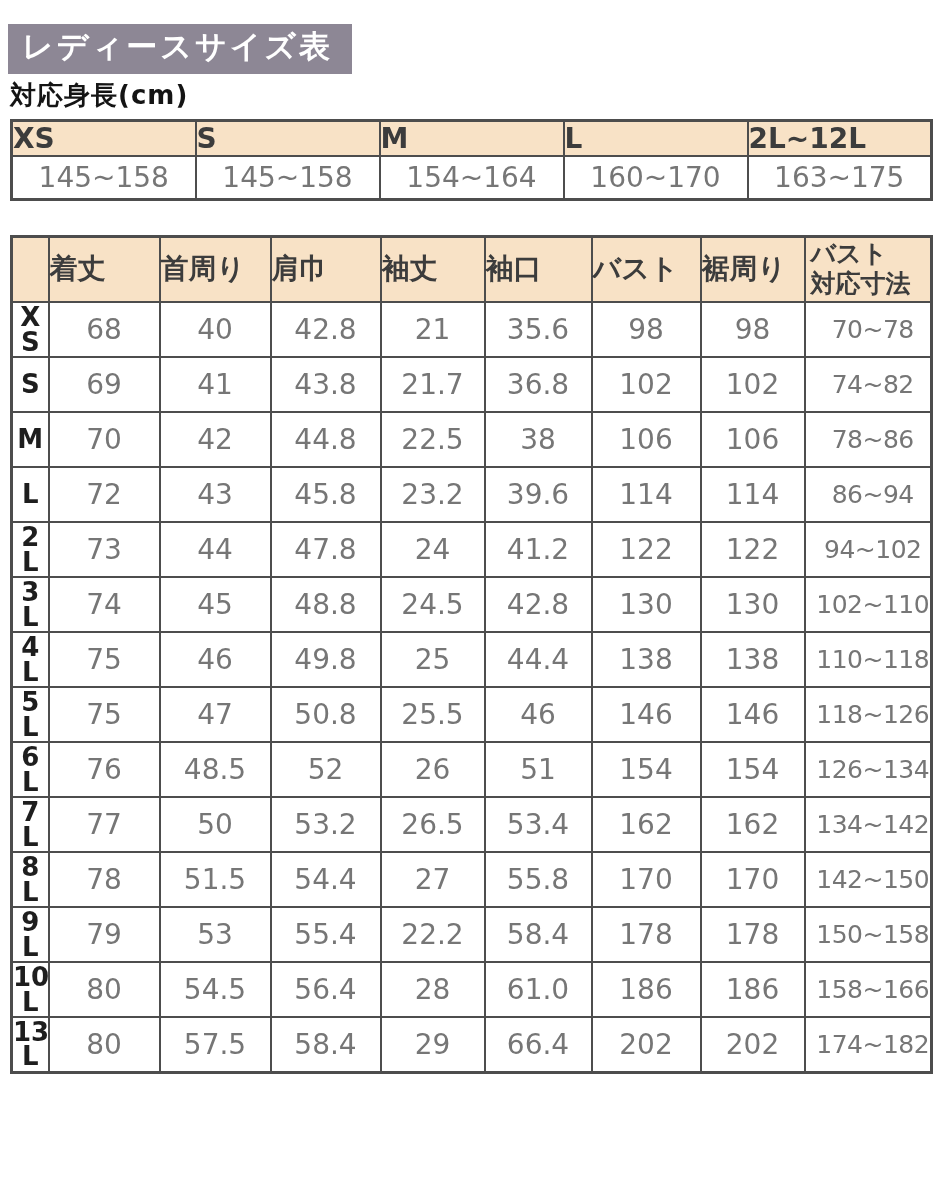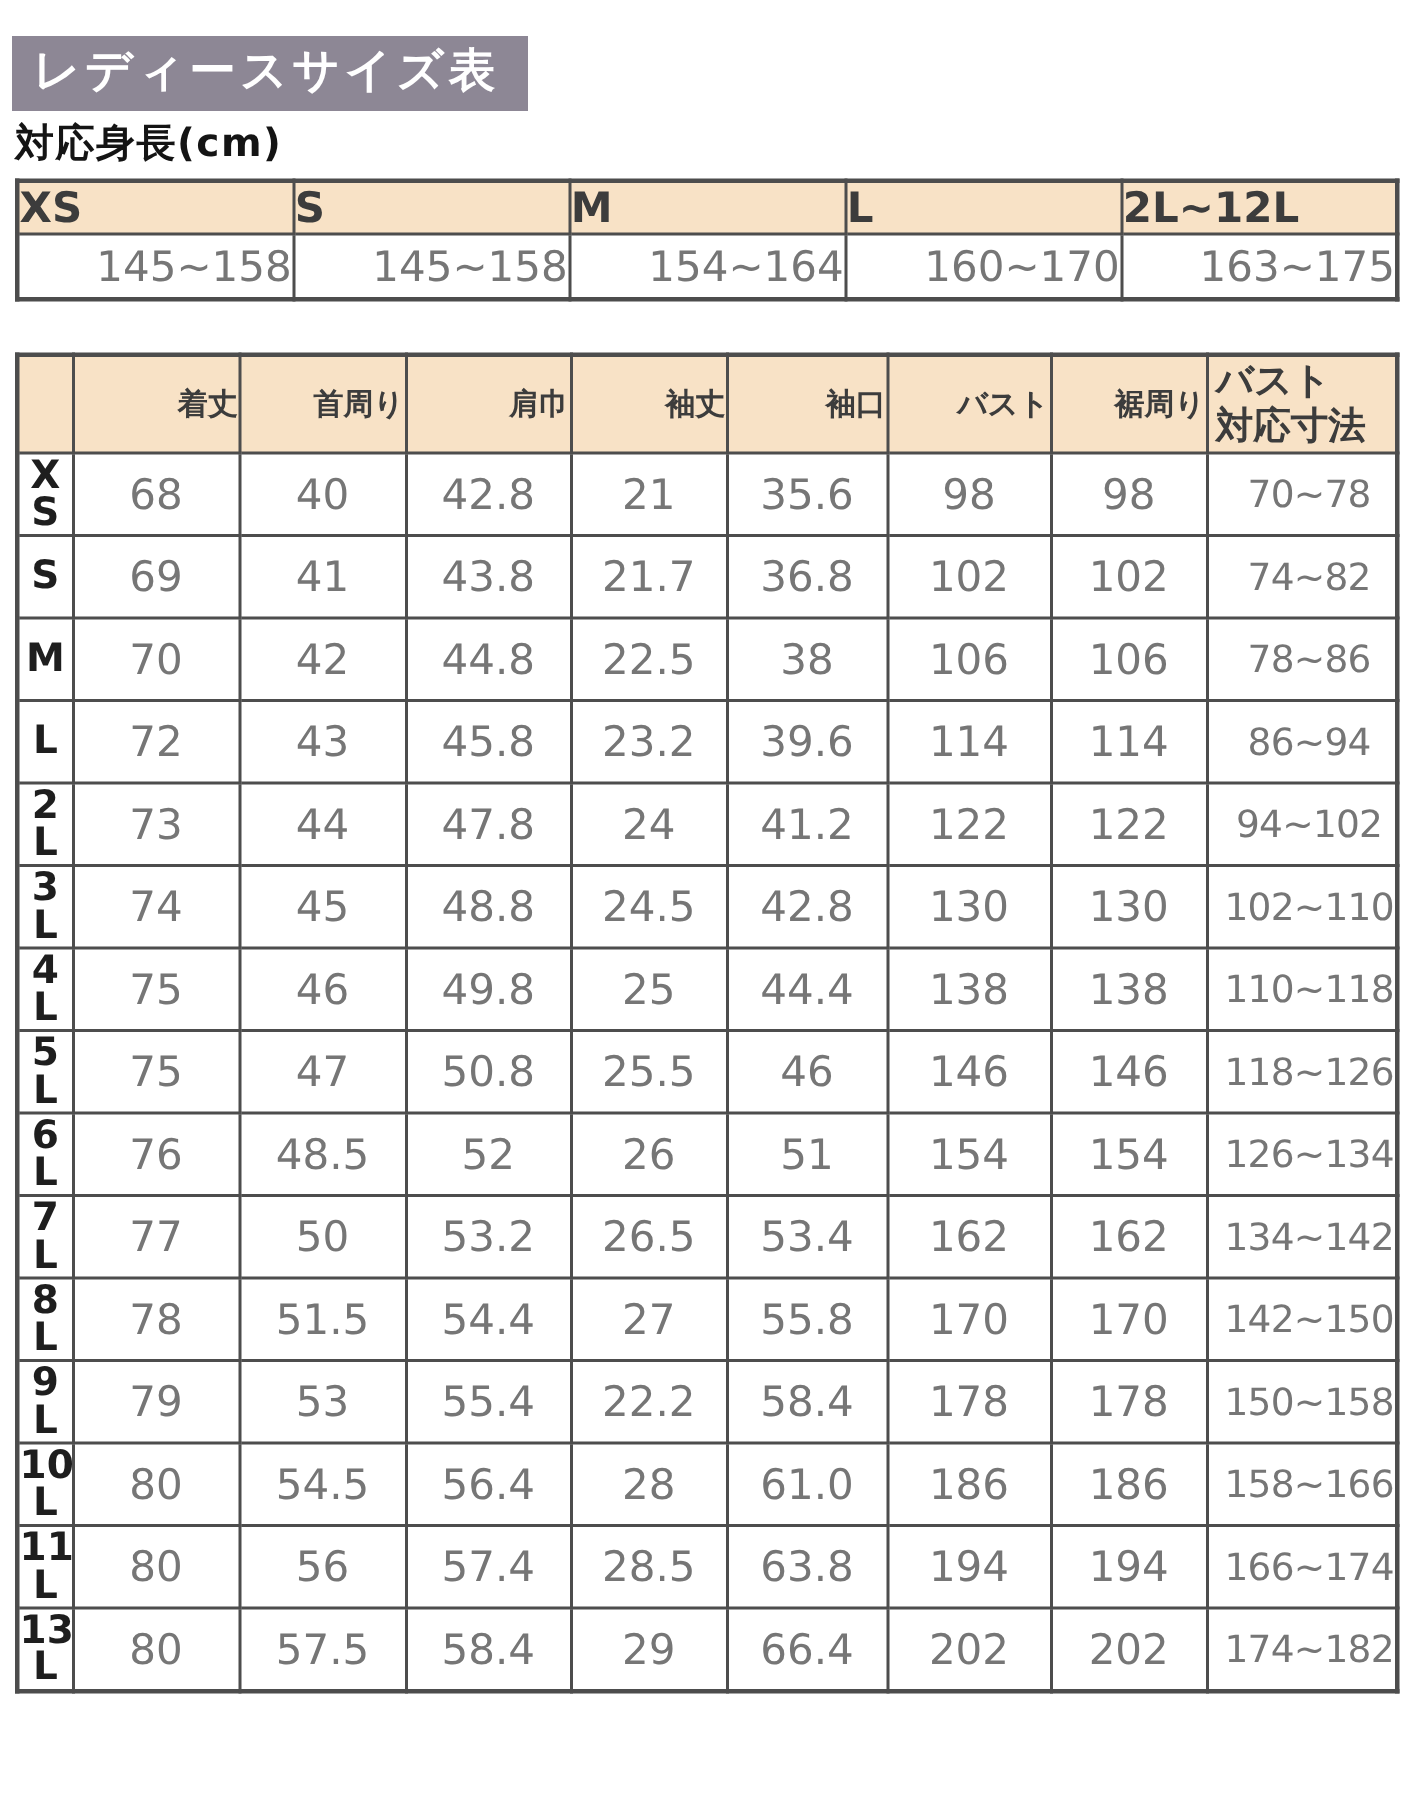--- a/index.html
+++ b/index.html
@@ -55,33 +55,33 @@
     height: 35px;
     font-size: 28px;
     font-weight: 600;
     color: var(--head-text);
     text-align: left;
   }
   .height-table tbody td {
     height: 43px;
     font-size: 28px;
     color: var(--num);
-    text-align: right;
+    text-align: center;
     background: #ffffff;
   }
 
   
   .size-table { width: 920px; margin-top: 34px; }
   .size-table thead th {
     background: var(--header-bg);
     height: 66px;
-    font-size: 20px;
+    font-size: 28px;
     font-weight: 600;
     color: var(--head-text);
-    text-align: right;
+    text-align: left;
   }
   .size-table thead th.bust-range {
     font-size: 25px;
     text-align: left;
     padding-left: 5px;
     line-height: 1.2;
     white-space: pre-line;
   }
   .size-table thead th.corner { background: var(--header-bg); }
   .size-table tbody th.row-label {
@@ -313,32 +313,20 @@
           <td>80</td>
           <td>54.5</td>
           <td>56.4</td>
           <td>28</td>
           <td>61.0</td>
           <td>186</td>
           <td>186</td>
           <td class="range">158~166</td>
         </tr>
         <tr>
-          <th class="row-label">11
-L</th>
-          <td>80</td>
-          <td>56</td>
-          <td>57.4</td>
-          <td>28.5</td>
-          <td>63.8</td>
-          <td>194</td>
-          <td>194</td>
-          <td class="range">166~174</td>
-        </tr>
-        <tr>
           <th class="row-label">13
 L</th>
           <td>80</td>
           <td>57.5</td>
           <td>58.4</td>
           <td>29</td>
           <td>66.4</td>
           <td>202</td>
           <td>202</td>
           <td class="range">174~182</td>

